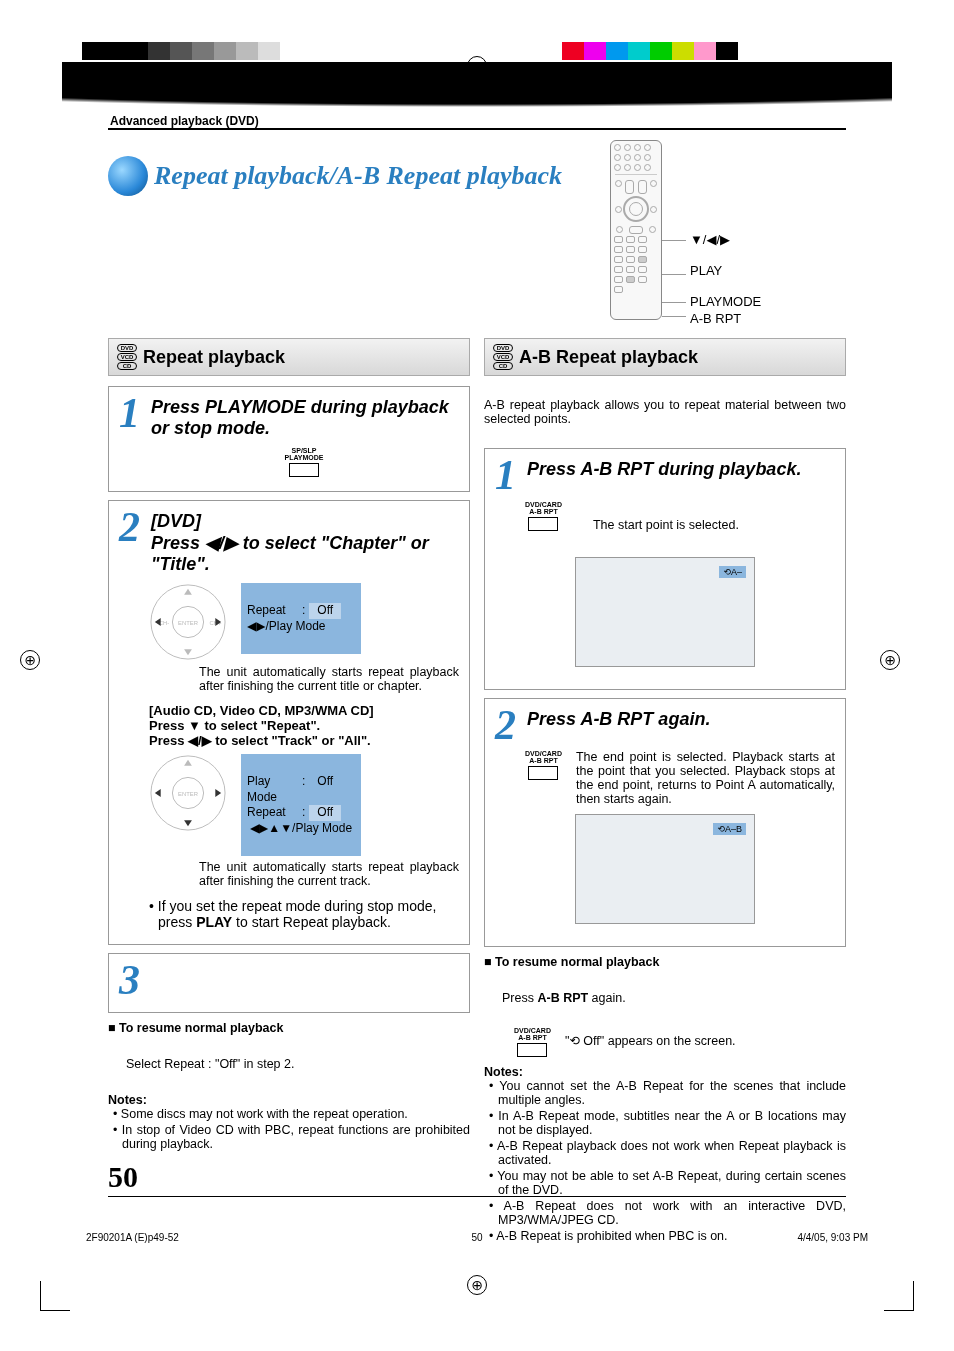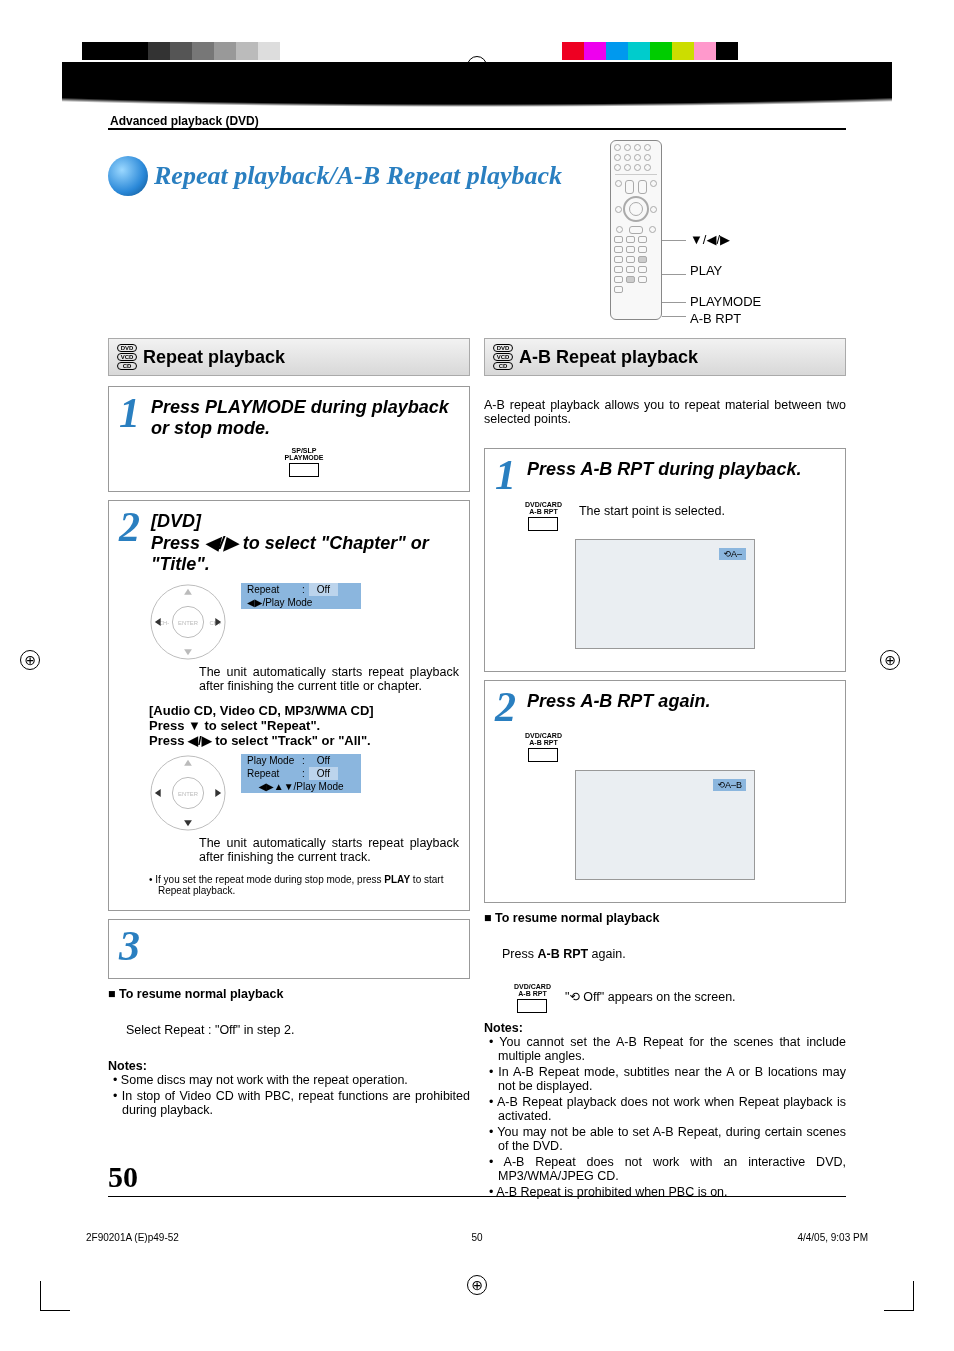--- a/index.html
+++ b/index.html
@@ -158,22 +158,22 @@
     margin-top: 4px;
   }
   .btn-wrap { text-align: center; font-size: 7px; font-weight: bold; margin: 4px 0 0 30px;}
   .dpad {
     width: 78px; height: 78px;
     position: relative;
   }
   .dpad svg { width: 78px; height: 78px; }
   .osd-box {
     background: #8bb6de;
-    padding: 0 6px;
-    font-size: 10px;
+    padding: 20px 6px;
+    font-size: 12px;
     color: #000;
     display: inline-block;
     min-width: 120px;
     line-height: 1.3;
   }
   .osd-row { display:flex; }
   .osd-row span:first-child { width: 55px;}
   .osd-val { background:#bcd4ec; padding:0 8px; margin-left:4px;}
   .screen-box {
     width: 180px; height: 110px;
@@ -433,21 +433,21 @@
                 <span>:</span>
                 <span class="osd-val">Off</span>
               </div>
             <div style="text-align:center">◀▶▲▼/Play Mode</div>
           </div>
         </div>
       </div>
 
       <div class="indent-block">The unit automatically starts repeat playback after finishing the current track.</div>
 
-      <div style="font-size:10px;margin-left:30px;text-indent:-9px;padding-left:9px">
+      <div style="font-size:14px;margin-left:30px;text-indent:-9px;padding-left:9px">
         • <span>If you set the repeat mode during stop mode, press </span><span class="bold">PLAY</span><span> to start Repeat playback.</span>
       </div>
     </div>
 
     <div class="box">
       <div class="step" style="margin-bottom:0">
         <div class="stepnum">3</div>
       </div>
     </div>
 
@@ -477,38 +477,39 @@
       <div class="step">
         <div class="stepnum">1</div>
         <div class="step-body bold">Press A-B RPT during playback.</div>
       </div>
       <div class="flex-row" style="margin-left:30px">
         <div>
           <div class="small-btn-label">DVD/CARD</div>
           <div class="small-btn-label">A-B RPT</div>
           <div class="btn-icon" style="margin:2px auto 0"></div>
         </div>
-        <div class="para" style="margin:3px">The start point is selected.</div>
+        <div class="para" style="margin:17px">The start point is selected.</div>
       </div>
       <div class="screen-box">
         <div class="screen-badge">⟲A–</div>
       </div>
     </div>
 
     <div class="box">
       <div class="step">
         <div class="stepnum">2</div>
         <div class="step-body bold">Press A-B RPT again.</div>
       </div>
       <div class="flex-row" style="margin-left:30px">
         <div>
           <div class="small-btn-label">DVD/CARD</div>
           <div class="small-btn-label">A-B RPT</div>
           <div class="btn-icon" style="margin:2px auto 0"></div>
         </div>
+        <div class="para" style="margin:0;text-align:justify">The end point is selected. Playback starts at the point that you selected. Playback stops at the end point, returns to Point A automatically, then starts again.</div>
       </div>
       <div class="screen-box">
         <div class="screen-badge">⟲A–B</div>
       </div>
     </div>
 
     <div class="sub-h">To resume normal playback</div>
     <div class="para" style="margin-left:18px">
       <span>Press </span><span class="bold">A-B RPT</span><span> again.</span>
     </div>

